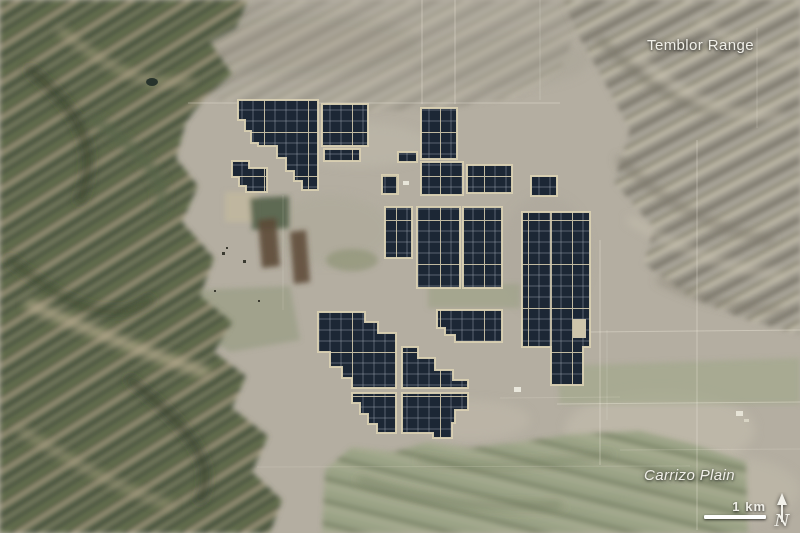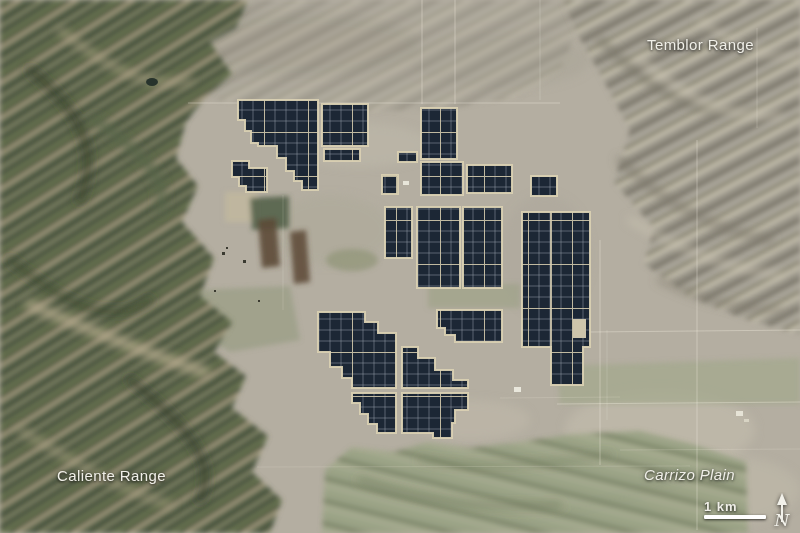--- a/index.html
+++ b/index.html
@@ -10,21 +10,21 @@
   }
   .stage svg{position:absolute;left:0;top:0;display:block;}
   .geo-label{
     position:absolute;color:var(--label,#f0efe8);font-size:15px;
     letter-spacing:.4px;white-space:nowrap;
     text-shadow:0 1px 3px rgba(0,0,0,.8),0 0 6px rgba(0,0,0,.35);
   }
   .label-temblor{left:647px;top:36px;}
   .label-caliente{left:57px;top:467px;}
   .label-carrizo{left:644px;top:466px;font-style:italic;}
-  .scalebar-wrap{position:absolute;left:704px;top:500px;width:62px;text-align:left;}
+  .scalebar-wrap{position:absolute;left:704px;top:500px;width:62px;text-align:right;}
   .scalebar-label{
     color:var(--label,#f0efe8);font-size:13px;font-weight:bold;letter-spacing:1px;
     text-shadow:0 1px 3px rgba(0,0,0,.85);line-height:14px;
   }
   .scalebar-bar{
     margin-top:1px;width:62px;height:4px;background:#ffffff;border-radius:1px;
     box-shadow:0 1px 3px rgba(0,0,0,.7);
   }
   .north-wrap{position:absolute;left:768px;top:492px;width:28px;height:38px;}
 </style>
@@ -198,21 +198,20 @@
         <rect x="222" y="252" width="3" height="3"></rect>
         <rect x="243" y="260" width="3" height="3"></rect>
         <rect x="226" y="247" width="2" height="2"></rect>
         <rect x="258" y="300" width="2" height="2"></rect>
         <rect x="214" y="290" width="2" height="2"></rect>
       </g>
     </g>
   </svg>
 
   <div class="geo-label label-temblor">Temblor Range</div>
-  <div class="geo-label label-caliente">Caliente Range</div>
   <div class="geo-label label-carrizo">Carrizo Plain</div>
 
   <div class="scalebar-wrap">
     <div class="scalebar-label">1 km</div>
     <div class="scalebar-bar"></div>
   </div>
 
   <div class="north-wrap">
     <svg width="28" height="38" viewBox="0 0 28 38">
       <g filter="drop-shadow(0 1px 2px rgba(0,0,0,0.7))">

